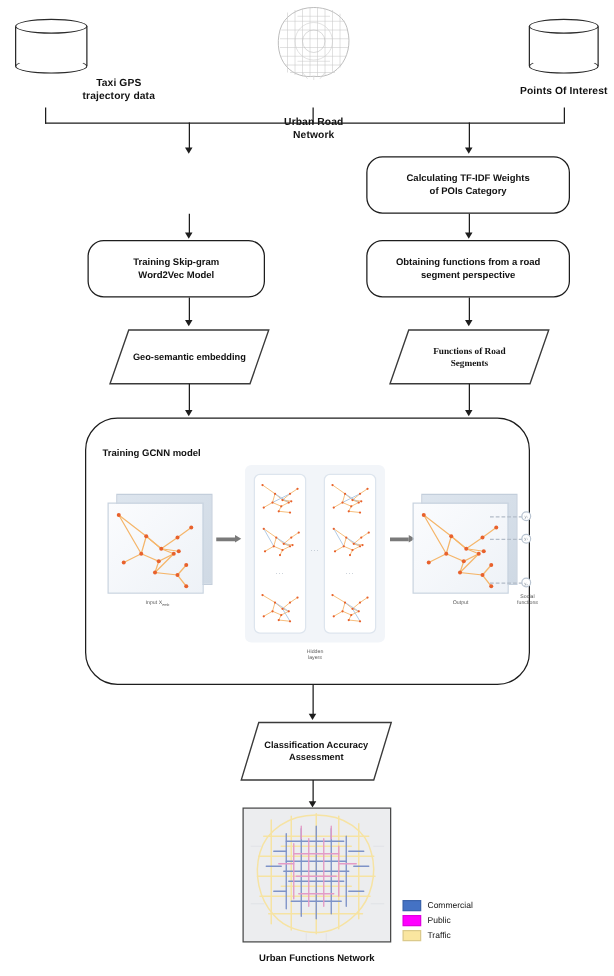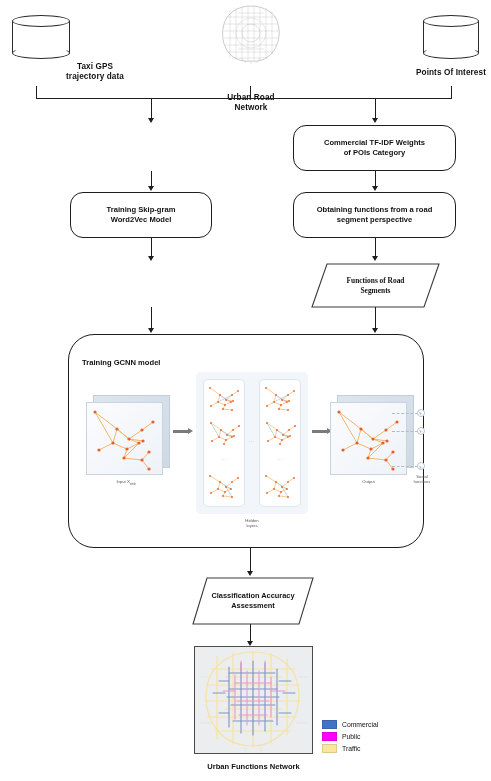--- a/index.html
+++ b/index.html
@@ -290,21 +290,21 @@
   <div class="vline abs" style="left:36px;  top:86px; height:13px;"></div>
   <div class="vline abs" style="left:250px; top:86px; height:13px;"></div>
   <div class="vline abs" style="left:451px; top:86px; height:13px;"></div>
   <div class="hline abs" style="left:36px;  top:98px; width:415px;"></div>
   <div class="vline abs" style="left:151px; top:98px; height:21px;"></div>
   <div class="arrowhead abs" style="left:147.5px; top:118px;"></div>
   <div class="vline abs" style="left:375px; top:98px; height:21px;"></div>
   <div class="arrowhead abs" style="left:371.5px; top:118px;"></div>
 
   <div class="proc" style="left:293px; top:125px; width:163px; height:46px;">
-    <span style="white-space:pre-line;">Commercial TF-IDF Weights
+    <span style="white-space:pre-line;">Calculating TF-IDF Weights
 of POIs Category</span>
   </div>
 
   <div class="vline abs" style="left:151px; top:171px; height:16px;"></div>
   <div class="arrowhead abs" style="left:147.5px; top:186px;"></div>
   <div class="vline abs" style="left:375px; top:171px; height:16px;"></div>
   <div class="arrowhead abs" style="left:371.5px; top:186px;"></div>
 
   <div class="proc" style="left:70px; top:192px; width:142px; height:46px;">
     <span style="white-space:pre-line;">Training Skip-gram
@@ -313,20 +313,26 @@
   <div class="proc" style="left:293px; top:192px; width:163px; height:46px;">
     <span style="white-space:pre-line;">Obtaining functions from a road
 segment perspective</span>
   </div>
 
   <div class="vline abs" style="left:151px; top:238px; height:19px;"></div>
   <div class="arrowhead abs" style="left:147.5px; top:256px;"></div>
   <div class="vline abs" style="left:375px; top:238px; height:19px;"></div>
   <div class="arrowhead abs" style="left:371.5px; top:256px;"></div>
 
+  <div class="para-wrap" style="left:87px; top:263px; width:129px; height:45px;">
+    <svg width="129" height="45" viewBox="0 0 129 45" aria-hidden="true">
+      <polygon points="16,1 128,1 113,44 1,44" fill="#ffffff" stroke="#3a3a3a" stroke-width="1.1"></polygon>
+    </svg>
+    <div class="lbl">Geo-semantic embedding</div>
+  </div>
 
   <div class="para-wrap" style="left:311px; top:263px; width:129px; height:45px;">
     <svg width="129" height="45" viewBox="0 0 129 45" aria-hidden="true">
       <polygon points="16,1 128,1 113,44 1,44" fill="#ffffff" stroke="#3a3a3a" stroke-width="1.1"></polygon>
     </svg>
     <div class="lbl" style="white-space:pre-line;font-family:Liberation Serif, serif;">Functions of Road
 Segments</div>
   </div>
 
   <div class="vline abs" style="left:151px; top:307px; height:22px;"></div>

